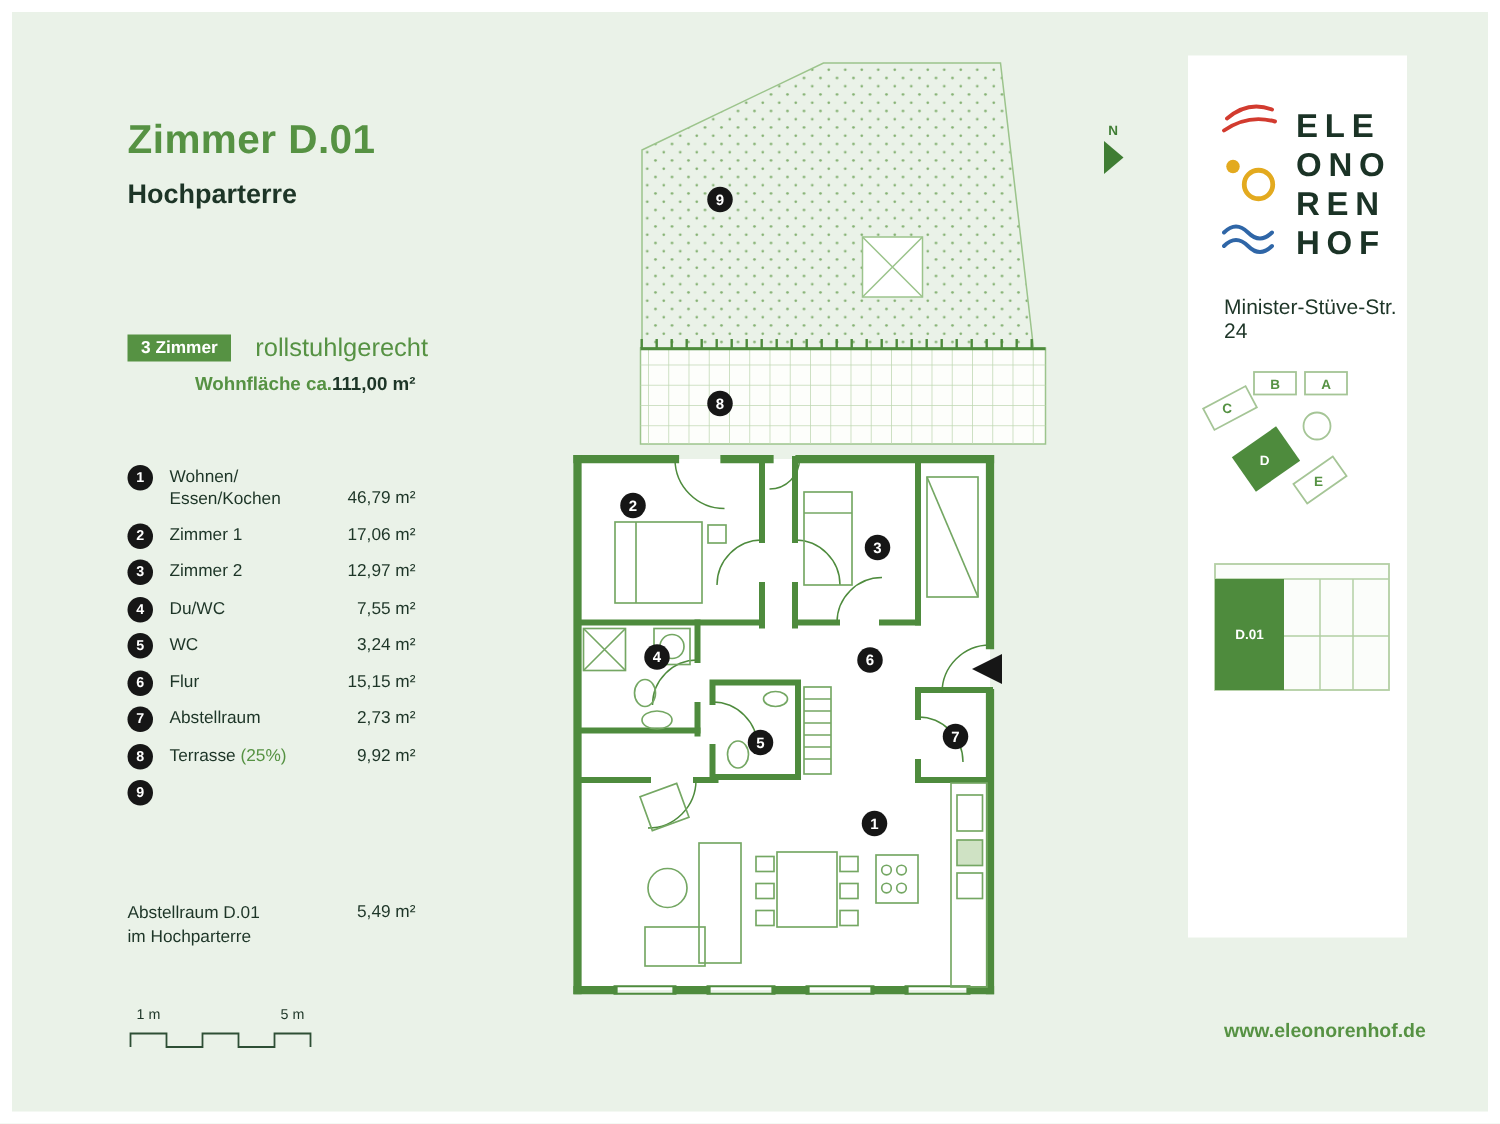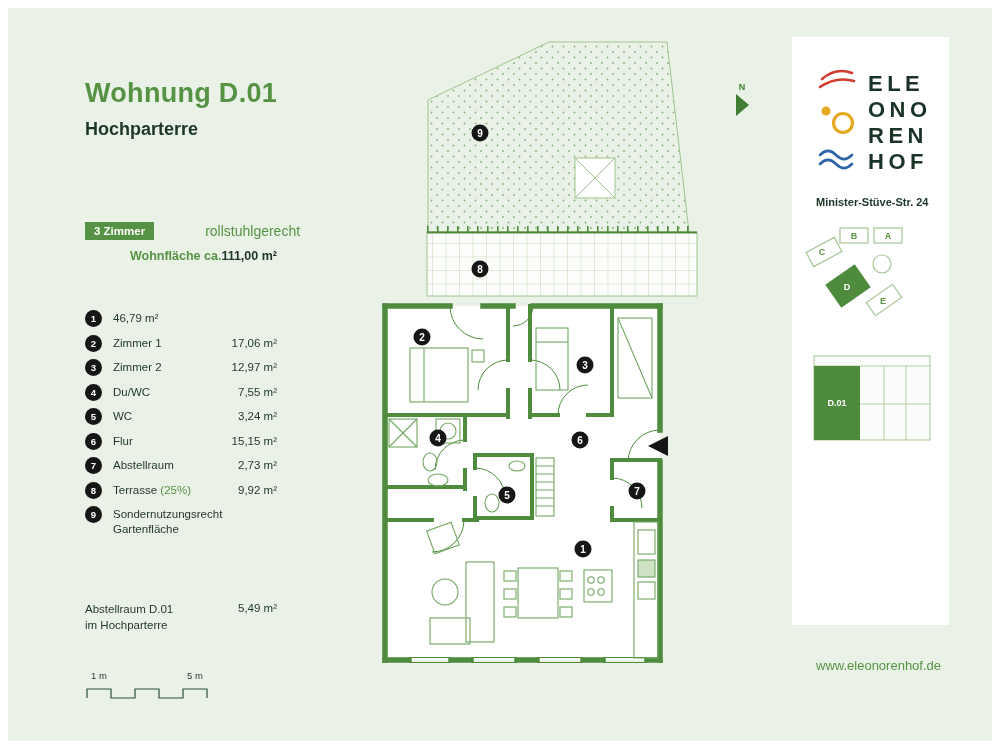--- a/index.html
+++ b/index.html
@@ -17,67 +17,69 @@
     font-family:"Liberation Sans",sans-serif;color:var(--dark);
   }
   .canvas{position:absolute;inset:8px;background:var(--bg);}
   .abs{position:absolute;}
 
   
   .title{left:85px;top:78px;font-size:27px;font-weight:bold;color:var(--accent);letter-spacing:.3px;}
   .subtitle{left:85px;top:119px;font-size:18px;font-weight:bold;}
   .badges{left:85px;top:222px;display:flex;gap:16px;align-items:center;}
   .badge{background:var(--accent);color:#fff;font-size:11.5px;font-weight:bold;padding:3px 9px;}
-  .tag{color:var(--accent);font-size:14px;margin-left:35px;}
+  .tag{color:var(--accent);font-size:17px;}
   .arearow{left:85px;top:249px;width:192px;display:flex;justify-content:flex-end;font-size:12.5px;font-weight:bold;}
   .arearow .lab{color:var(--accent);}
   .legend{left:85px;top:310px;width:192px;font-size:11.5px;}
   .lrow{display:flex;gap:11px;margin-bottom:7.5px;align-items:flex-start;}
   .num{flex:0 0 17px;width:17px;height:17px;border-radius:50%;background:#161616;color:#fff;
        font-size:9.5px;font-weight:bold;display:flex;align-items:center;justify-content:center;}
   .lbl{flex:1;line-height:15px;padding-top:1px;}
   .val{line-height:15px;padding-top:1px;white-space:nowrap;}
   .lrow.two .val{align-self:flex-end;padding-bottom:1px;}
   .sfx{color:var(--accent);}
   .storage{left:85px;top:600px;width:192px;display:flex;font-size:11.5px;}
   .storage .lbl{line-height:16px;}
   .scalebox{left:85px;top:668px;}
 
   
-  .card{left:792px;top:37px;width:157px;height:588px;background:#fff;}
+  .card{left:792px;top:37px;width:146px;height:588px;background:#fff;}
   .logo{display:block;margin:20px auto 0;}
   .haus{margin:28px 0 0 24px;font-size:19px;font-weight:bold;color:var(--accent);}
-  .addr{margin:9px 0 0 24px;font-size:11px;font-weight:bold;}
+  .addr{margin:9px 0 0 24px;font-size:14px;font-weight:normal;}
   .sitesvg{display:block;margin:16px auto 0;}
   .unitsvg{display:block;margin:20px auto 0;}
-  .website{left:816px;top:658px;font-size:13px;font-weight:normal;color:var(--accent);}
+  .website{left:816px;top:679px;font-size:13px;font-weight:bold;color:var(--accent);}
 
   svg text{font-family:"Liberation Sans",sans-serif;}
 </style>
 </head>
 <body>
 
 <div class="canvas"></div>
 
-<div class="abs title">Wohnung D.01</div>
+<div class="abs title">Zimmer D.01</div>
 <div class="abs subtitle">Hochparterre</div>
 
 <div class="abs badges">
   <span class="badge">3 Zimmer</span>
   <span class="tag">rollstuhlgerecht</span>
 </div>
 
 <div class="abs arearow">
   <span class="lab">Wohnfläche ca.</span>
   <span>111,00 m²</span>
 </div>
 
 <div class="abs legend">
   <div class="lrow two">
     <span class="num">1</span>
+    <span class="lbl"><span>Wohnen/</span><br>
+      <span>Essen/Kochen</span></span>
     <span class="val">46,79 m²</span>
   </div>
   <div class="lrow">
     <span class="num">2</span>
     <span class="lbl">Zimmer 1</span>
     <span class="val">17,06 m²</span>
   </div>
   <div class="lrow">
     <span class="num">3</span>
     <span class="lbl">Zimmer 2</span>
@@ -104,22 +106,20 @@
     <span class="val">2,73 m²</span>
   </div>
   <div class="lrow">
     <span class="num">8</span>
     <span class="lbl"><span>Terrasse</span>
       <span class="sfx">(25%)</span></span>
     <span class="val">9,92 m²</span>
   </div>
   <div class="lrow">
     <span class="num">9</span>
-    <span class="lbl"><span>Sondernutzungsrecht</span><br>
-      <span>Gartenfläche</span></span>
   </div>
 </div>
 
 <div class="abs storage">
   <span class="lbl"><span>Abstellraum D.01</span><br>
     <span>im Hochparterre</span></span>
   <span class="val">5,49 m²</span>
 </div>
 
 <svg class="abs scalebox" width="130" height="34" viewBox="0 0 130 34">

